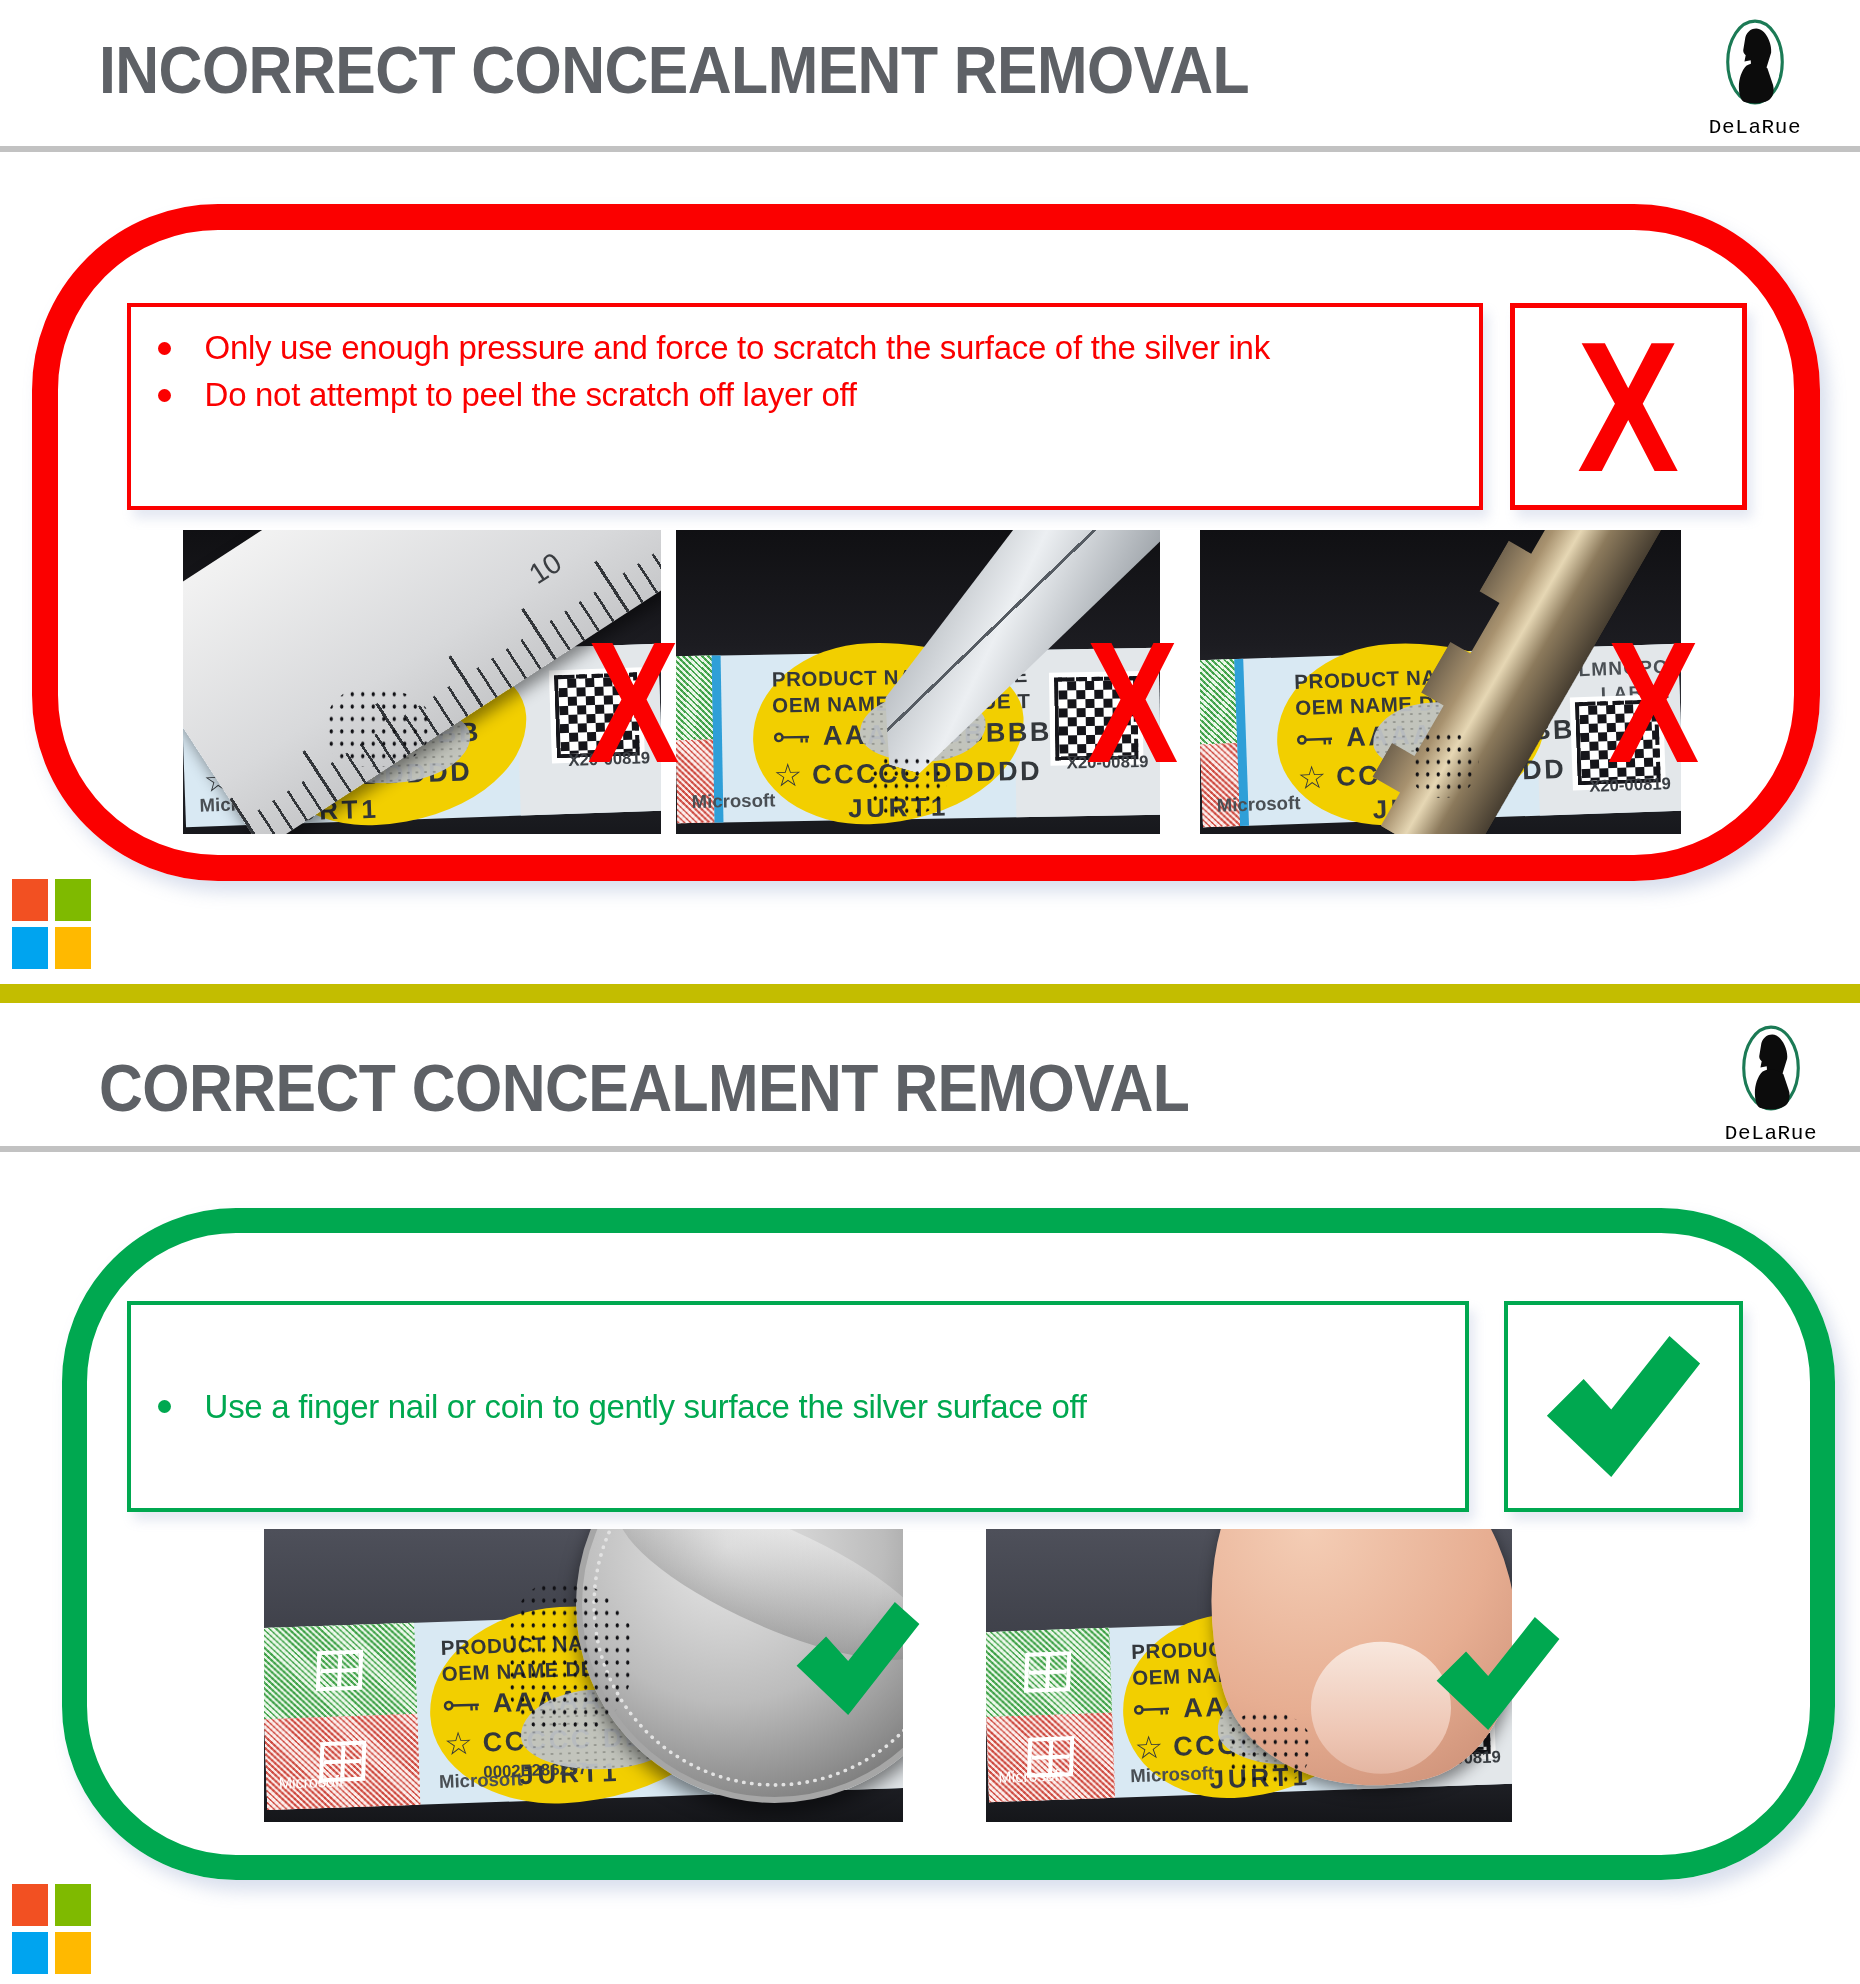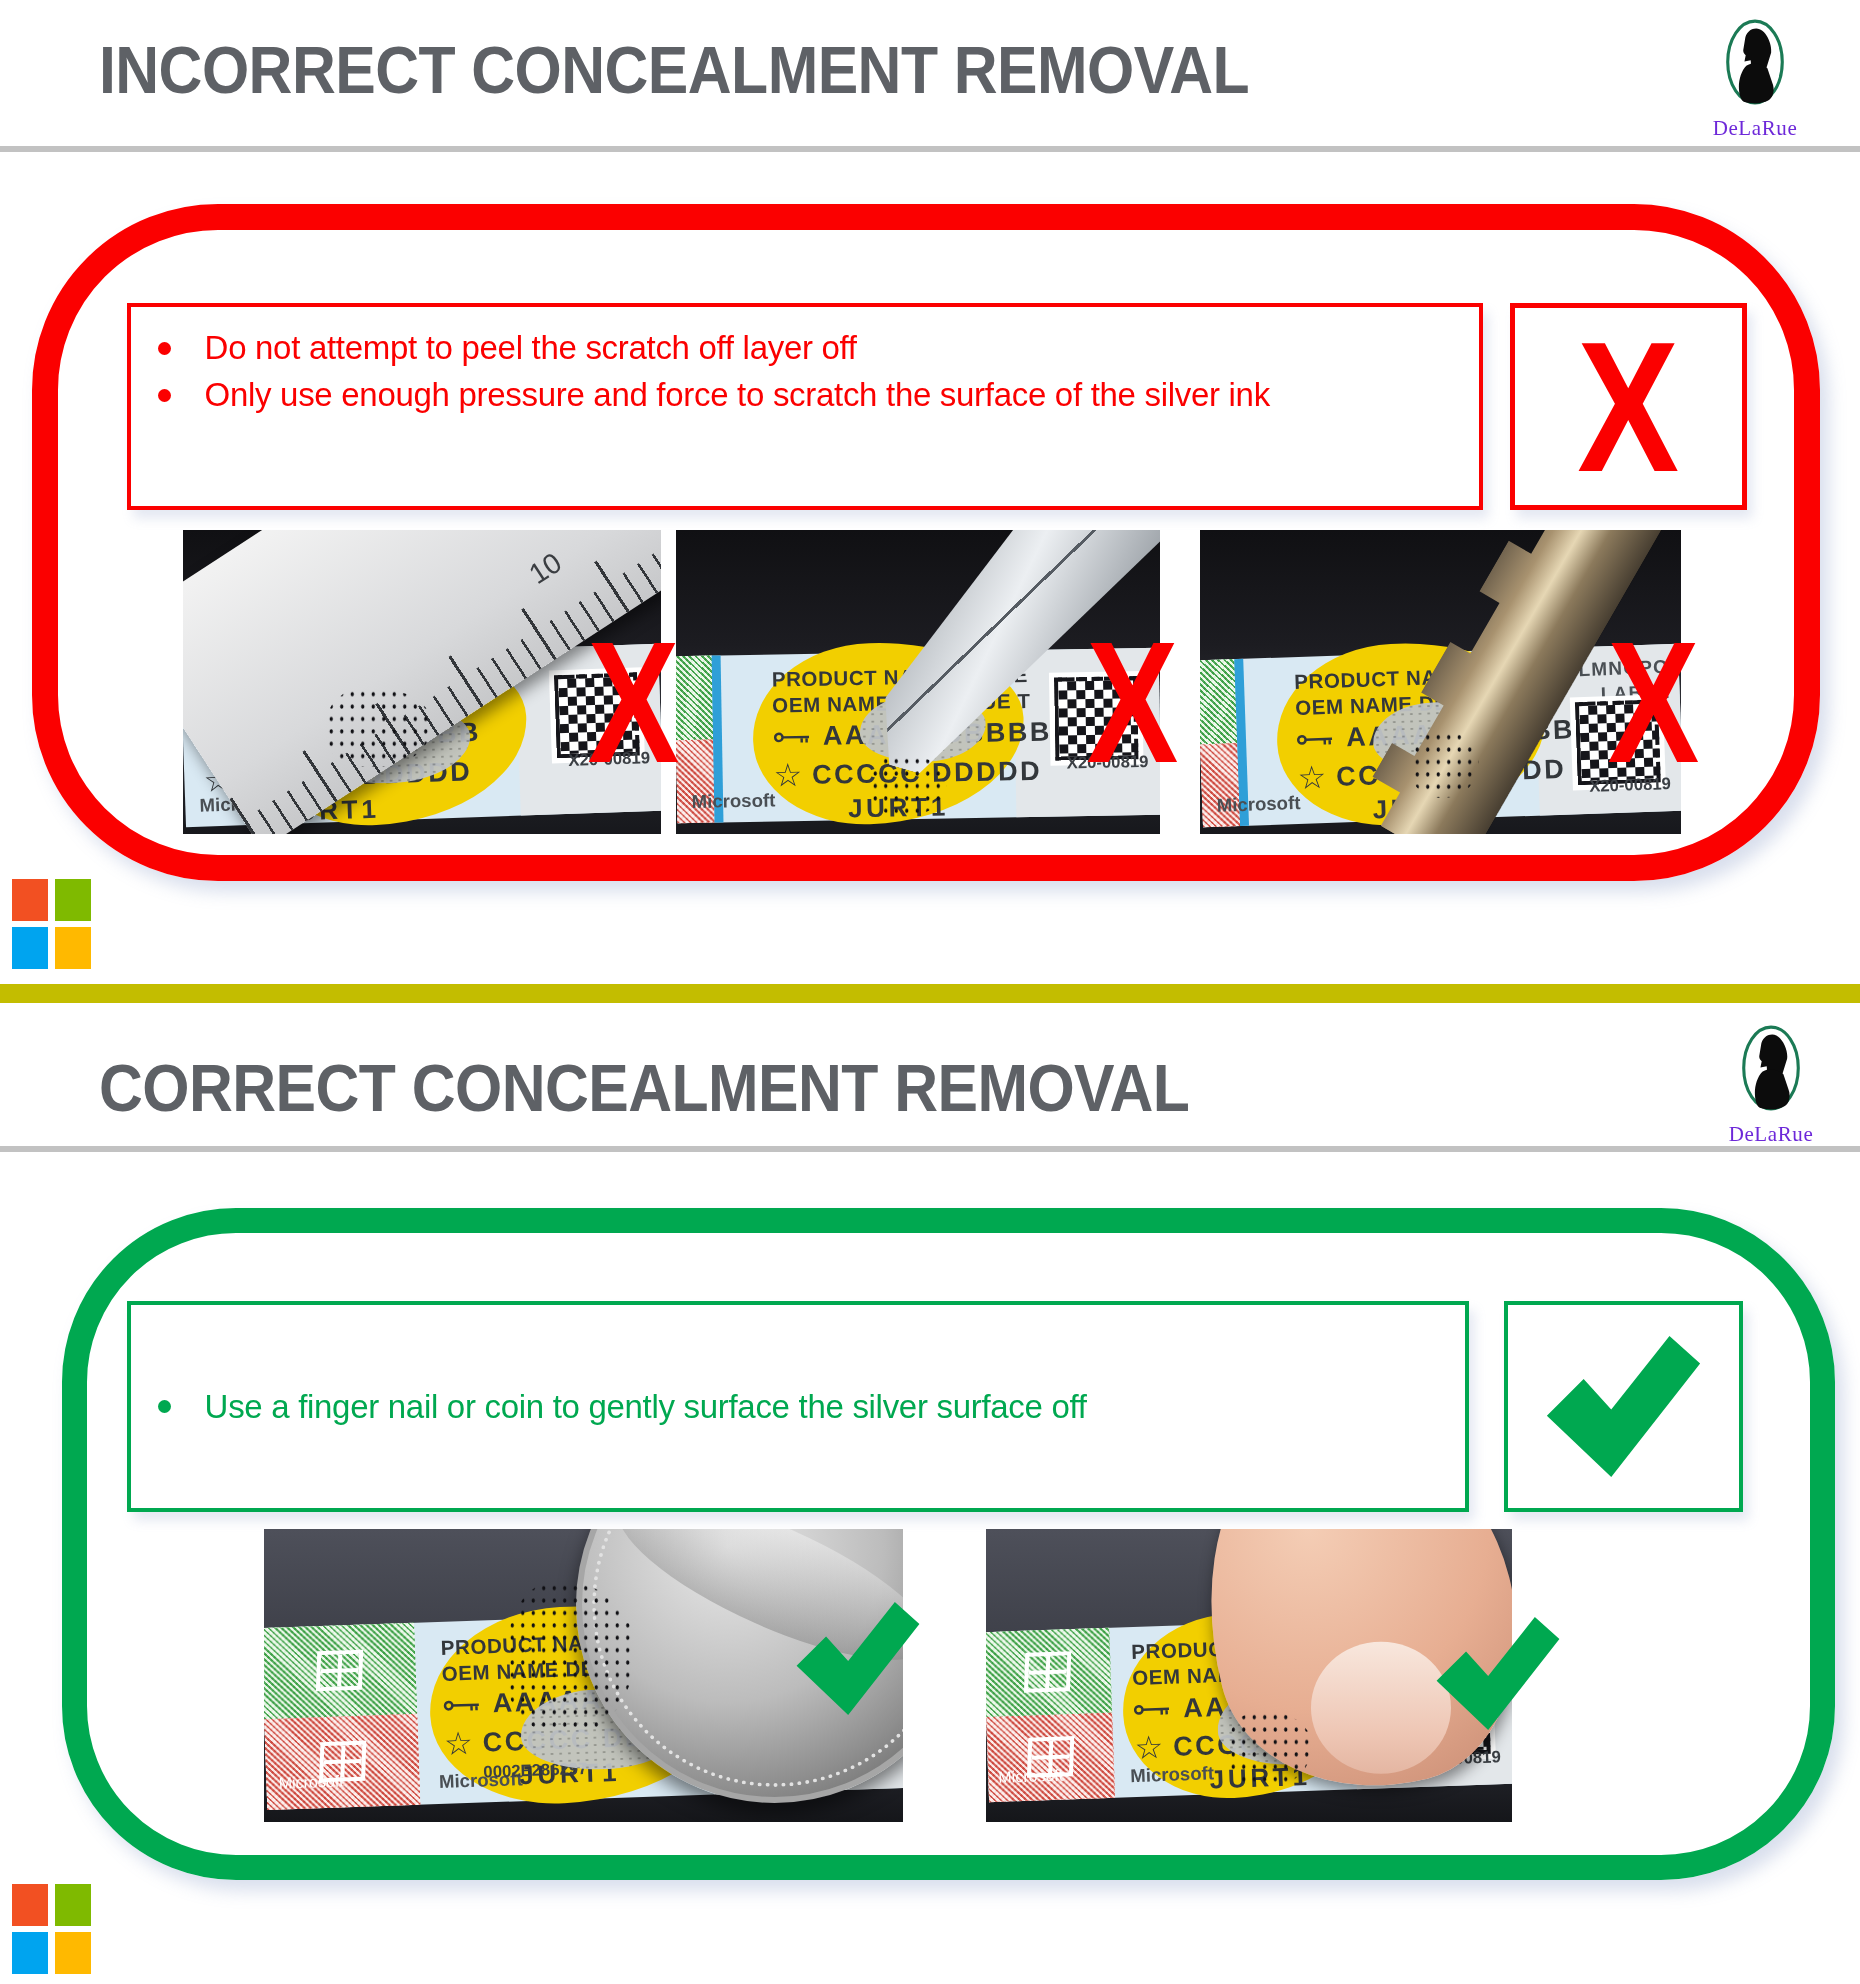--- a/index.html
+++ b/index.html
@@ -16,21 +16,21 @@
     font-family:"Liberation Sans", sans-serif;}
   .page{position:relative;width:1861px;height:1985px;background:#fff;}
 
   
   .sec-title{position:absolute;left:99px;color:var(--title-gray);font-weight:bold;
     font-size:66px;letter-spacing:-0.6px;white-space:nowrap;
     transform:scaleX(.92);transform-origin:left center;}
   .hrule{position:absolute;left:0;width:1861px;height:5.6px;background:var(--rule-gray);}
   .brand{position:absolute;width:118px;text-align:center;}
   .brand svg{display:block;margin:0 auto;}
-  .brand-word{font-family:Liberation Serif, serif;color:#6d28d9;font-size:21px;
+  .brand-word{font-family:Liberation Mono, monospace;color:#000000;font-size:21px;
     letter-spacing:0.6px;margin-top:2.5px;}
 
   
   .frame{position:absolute;border-radius:186px;background:transparent;
     box-shadow:8.7px 11px 17.4px rgba(120,140,190,.28);}
   .frame.red{left:32px;top:204px;width:1788px;height:677px;border:26px solid var(--red);}
   .frame.green{left:62px;top:1208px;width:1773px;height:672px;border:25px solid var(--green);border-radius:174px;}
 
   
   .txtbox{position:absolute;background:#fff;box-shadow:6.2px 8.7px 11px rgba(130,150,195,.22);}
@@ -181,22 +181,22 @@
       </svg>
       <div class="brand-word">DeLaRue</div>
     </div>
 
     <div class="hrule" style="top:146px"></div>
 
     <div class="frame red"></div>
 
     <div class="txtbox red" id="incorrect-instructions">
       <ul class="bullets redtxt">
+        <li>Only use enough pressure and force to scratch the surface of the silver ink</li>
         <li>Do not attempt to peel the scratch off layer off</li>
-        <li>Only use enough pressure and force to scratch the surface of the silver ink</li>
       </ul>
     </div>
 
     <div class="markbox" id="incorrect-markbox">
       <span class="xmark">X</span>
     </div>
 
     <figure class="photo" style="left:183px;top:530px;width:478px">
       <div class="ph-clip">
         <div class="label secnone">

